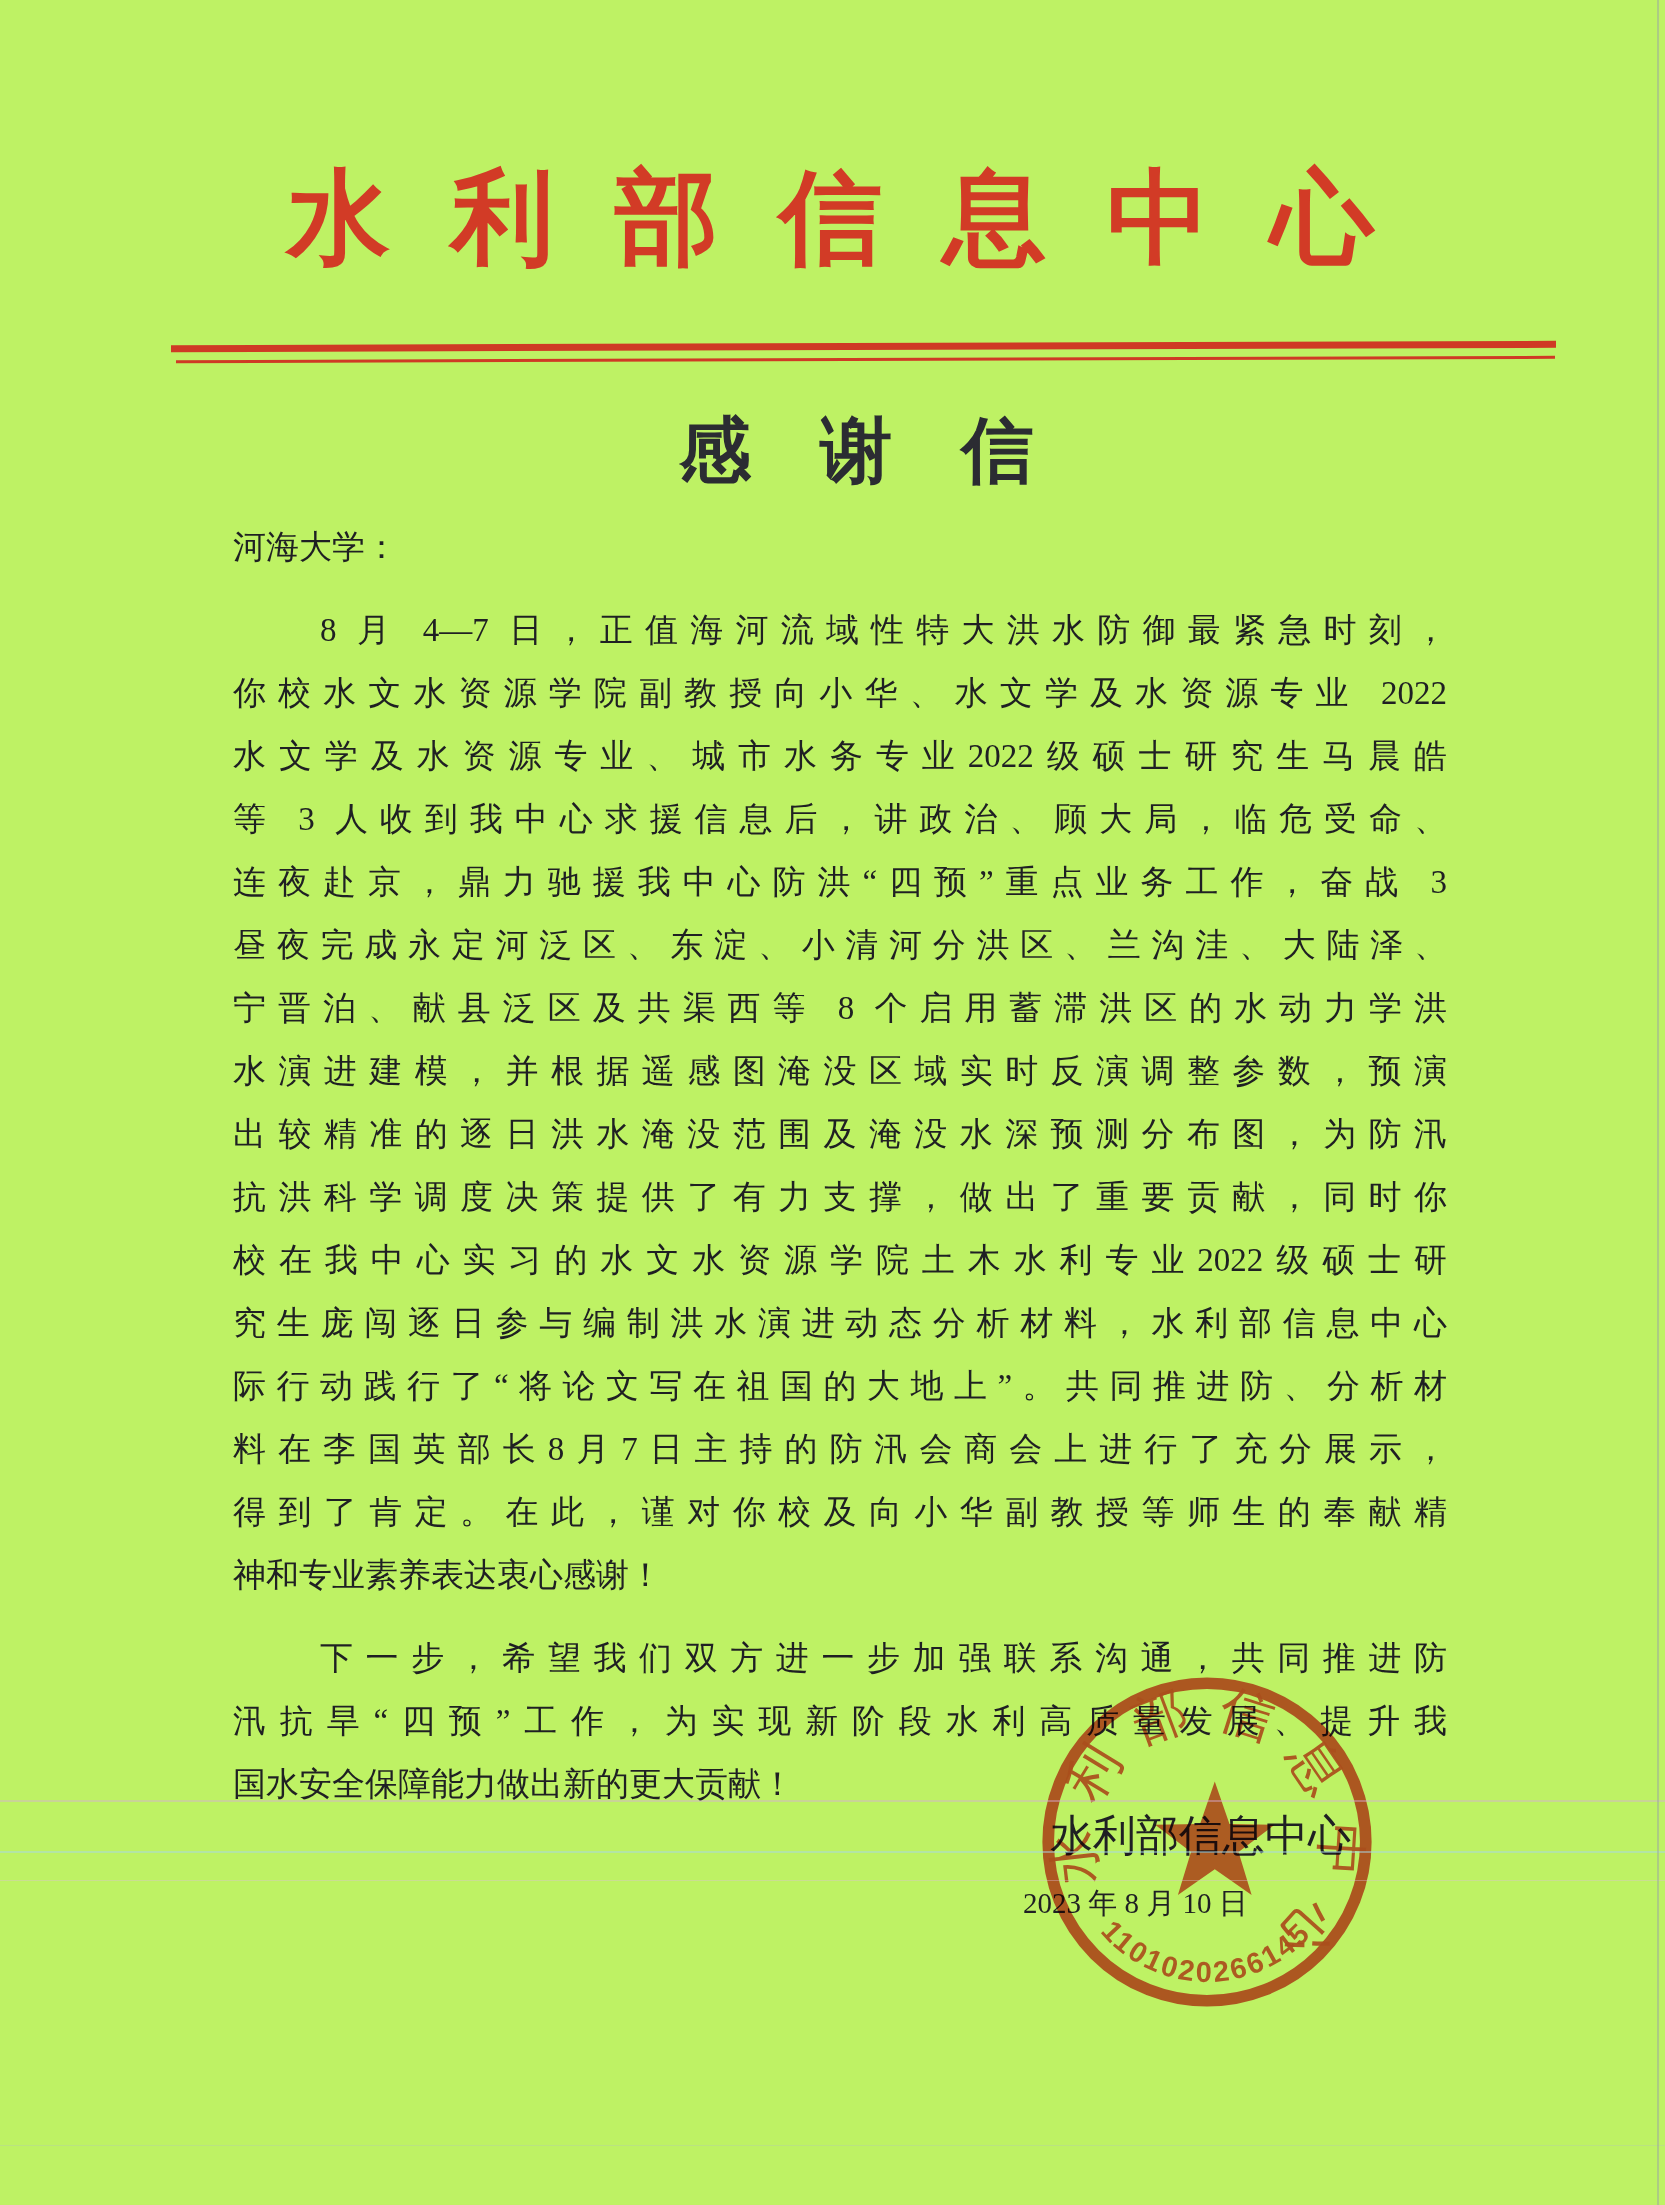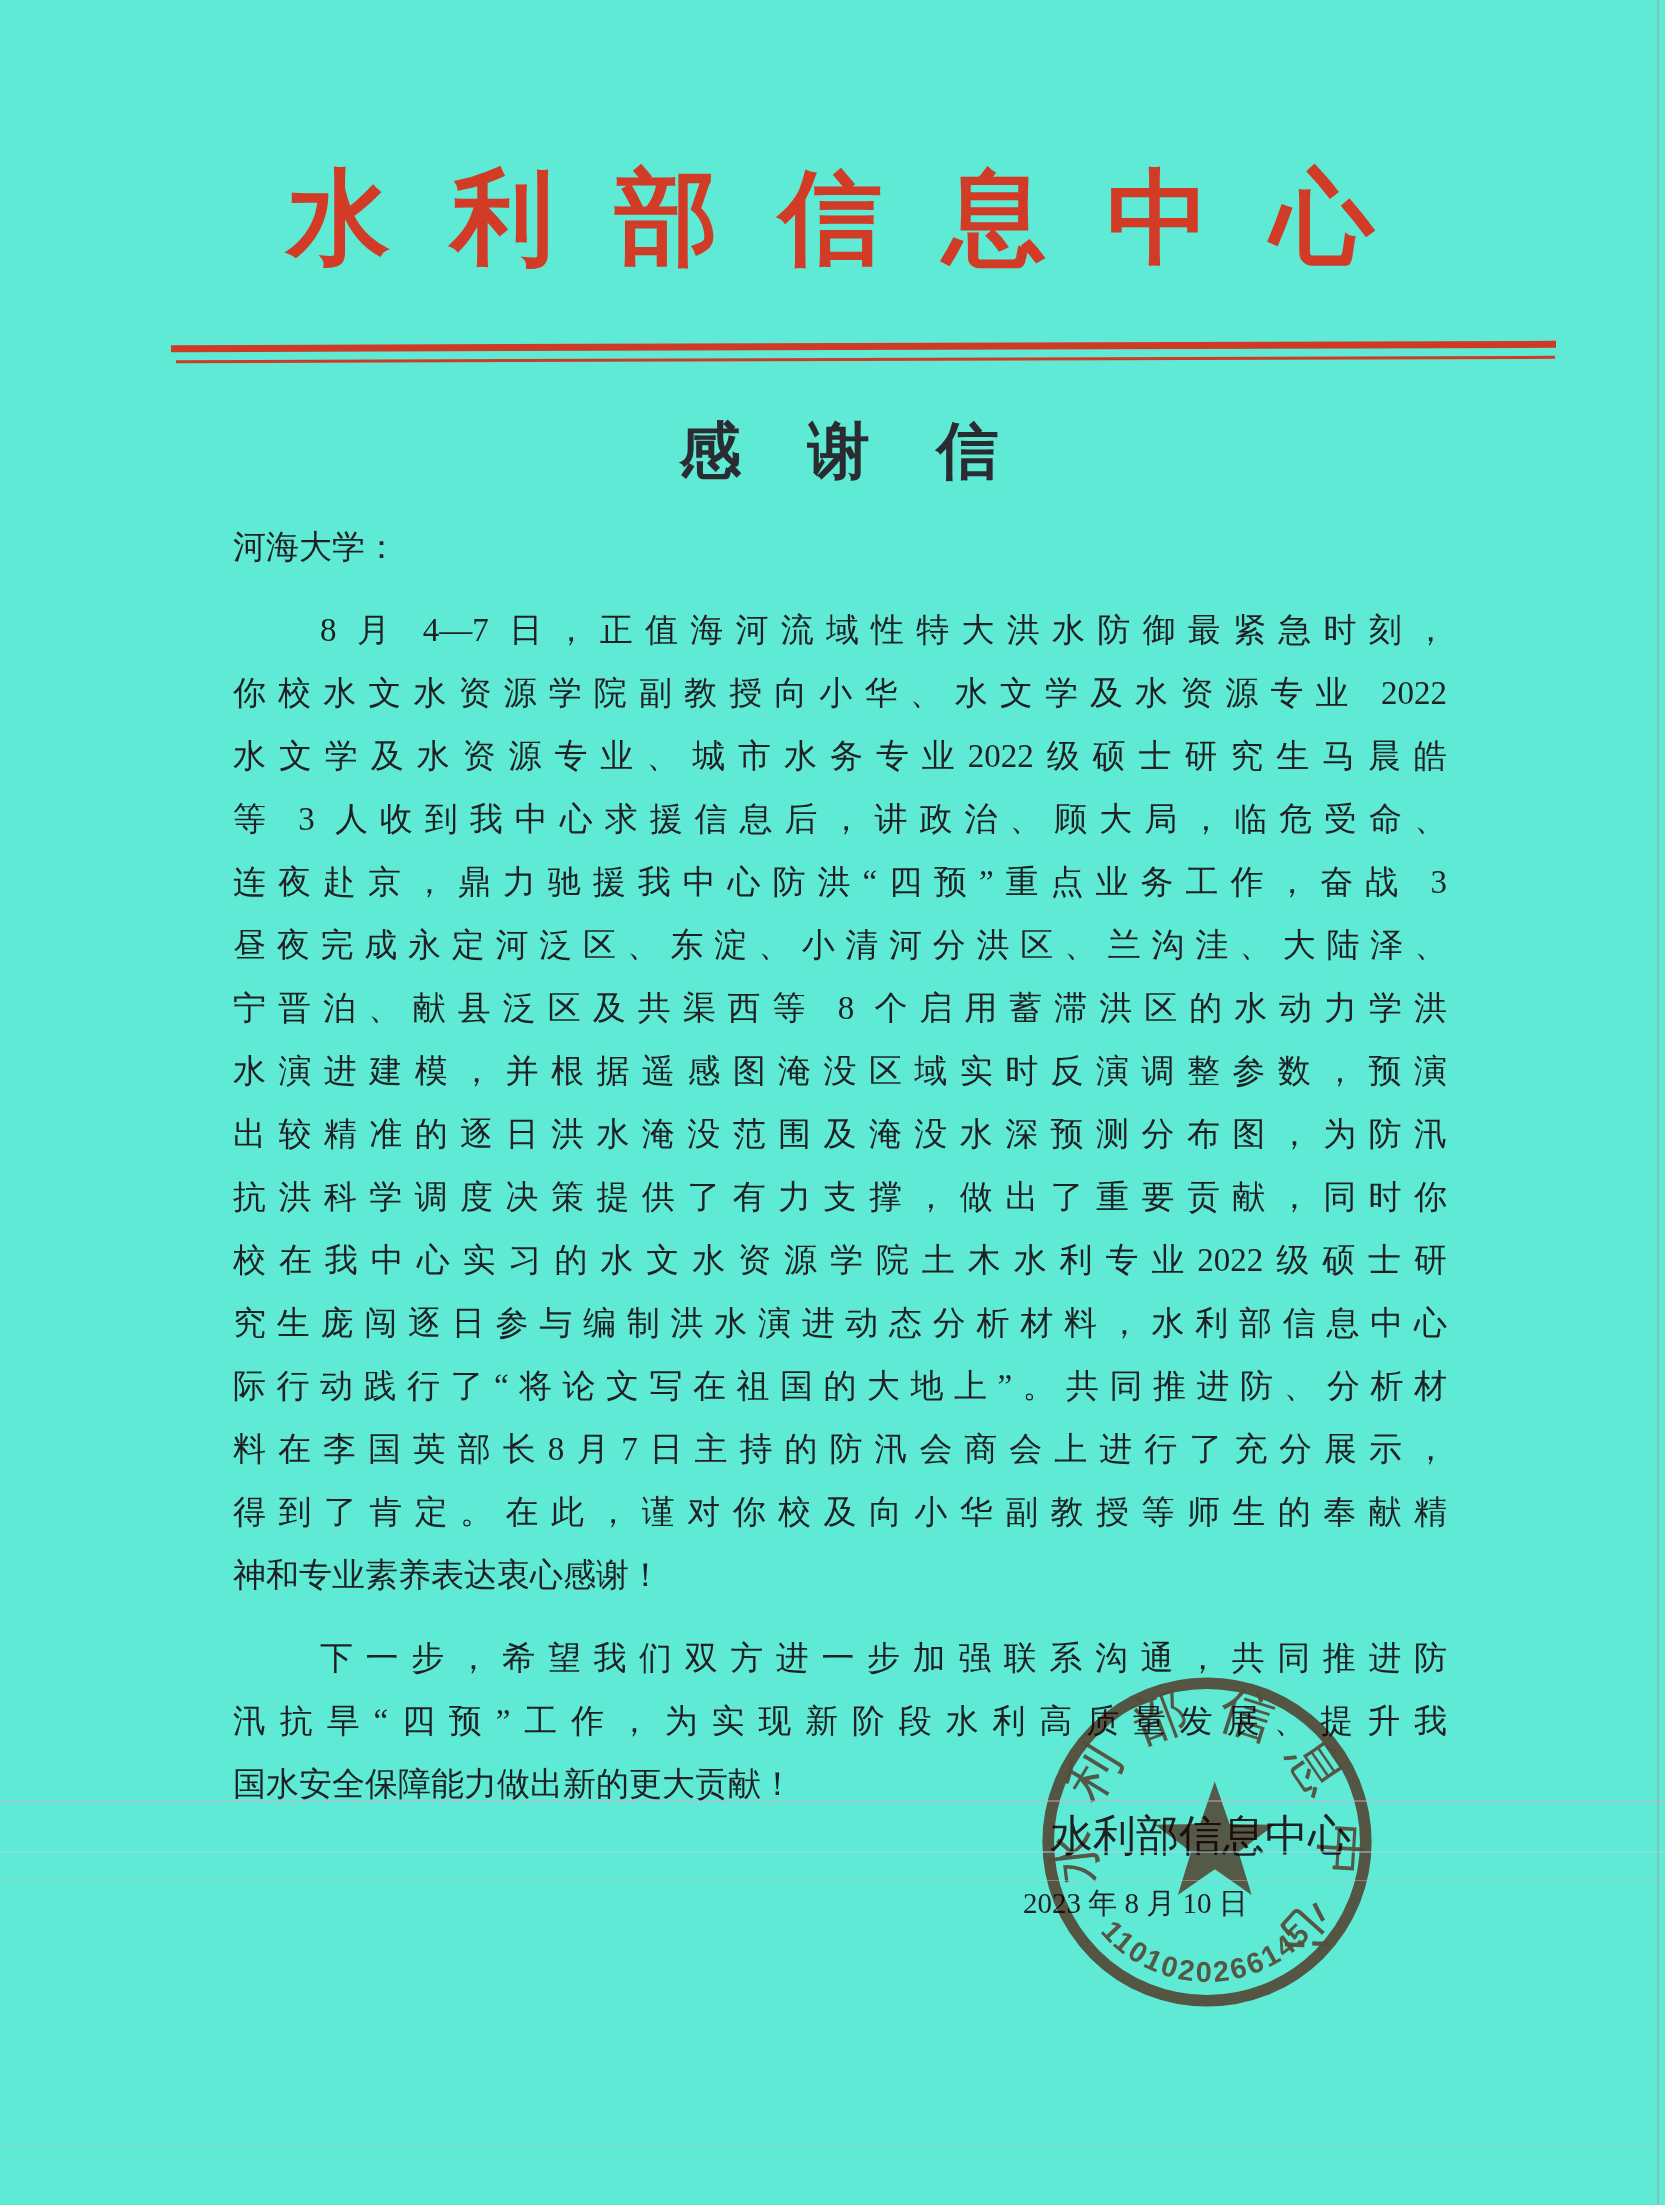--- a/index.html
+++ b/index.html
@@ -1,35 +1,35 @@
 <!DOCTYPE html>
 <html style="font-size:9px"><head>
 <meta charset="utf-8">
 <style>
   html,body{margin:0;padding:0;}
   .page{
     position:relative;
     width:1665px;height:2205px;
-    background:#5eead4;
+    background:#bef264;
     overflow:hidden;
     font-family:"Liberation Serif","DejaVu Serif",serif;
   }
   
   .letterhead-title{
     position:absolute;top:161px;left:287px;
     font-size:103px;line-height:114px;font-weight:700;
     color:#d23b26;letter-spacing:61px;white-space:nowrap;
   }
   .rule{position:absolute;background:#cf3a25;transform:rotate(-0.18deg);}
   .rule-thick{left:171px;top:343px;width:1385px;height:7.2px;}
   .rule-thin{left:176px;top:358px;width:1379px;height:2.8px;}
   
   .letter-title{
     position:absolute;top:417px;left:679px;
-    font-size:62px;line-height:69px;font-weight:700;
+    font-size:72px;line-height:69px;font-weight:700;
     color:#2b2c32;letter-spacing:25.6px;white-space:nowrap;
   }
   
   .letter-body{
     position:absolute;left:233px;top:516px;width:1214px;
     font-size:33px;line-height:63px;color:#1f2023;
   }
   .line{height:63px;overflow:hidden;}
   .line.j{text-align:justify;text-align-last:justify;text-justify:inter-character;}
   .line.ind{text-indent:87px;margin-top:20px;}

